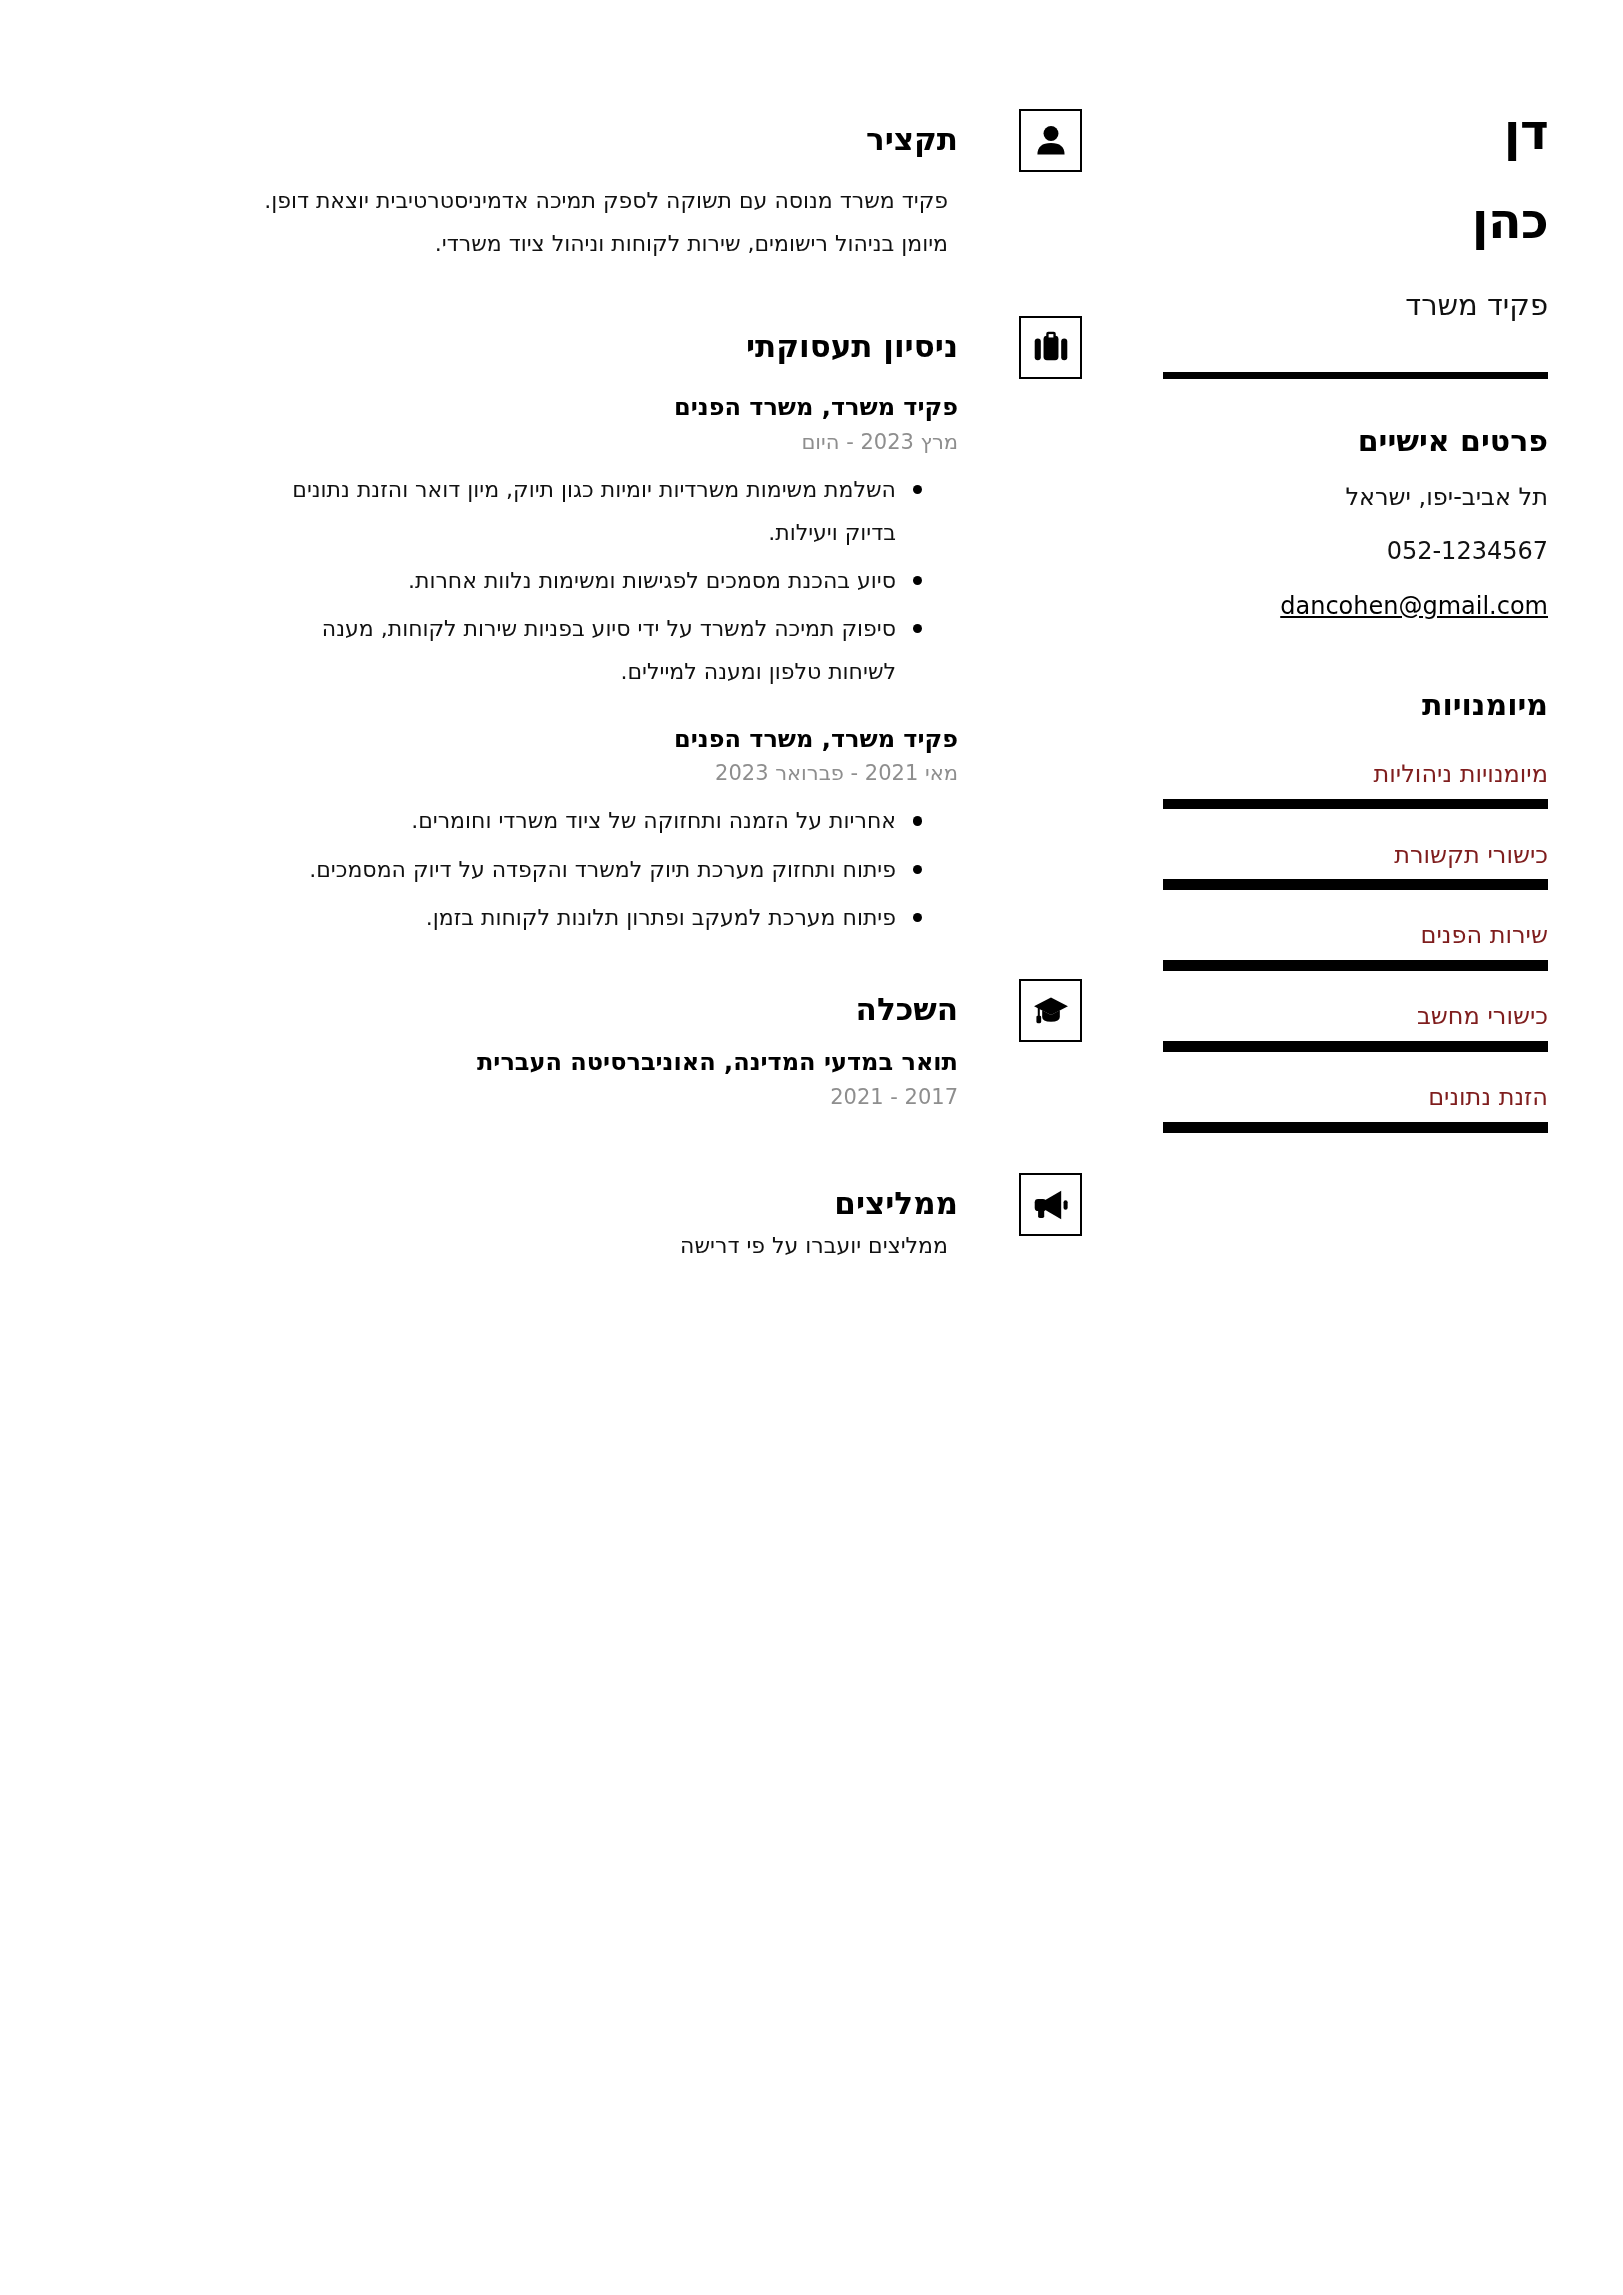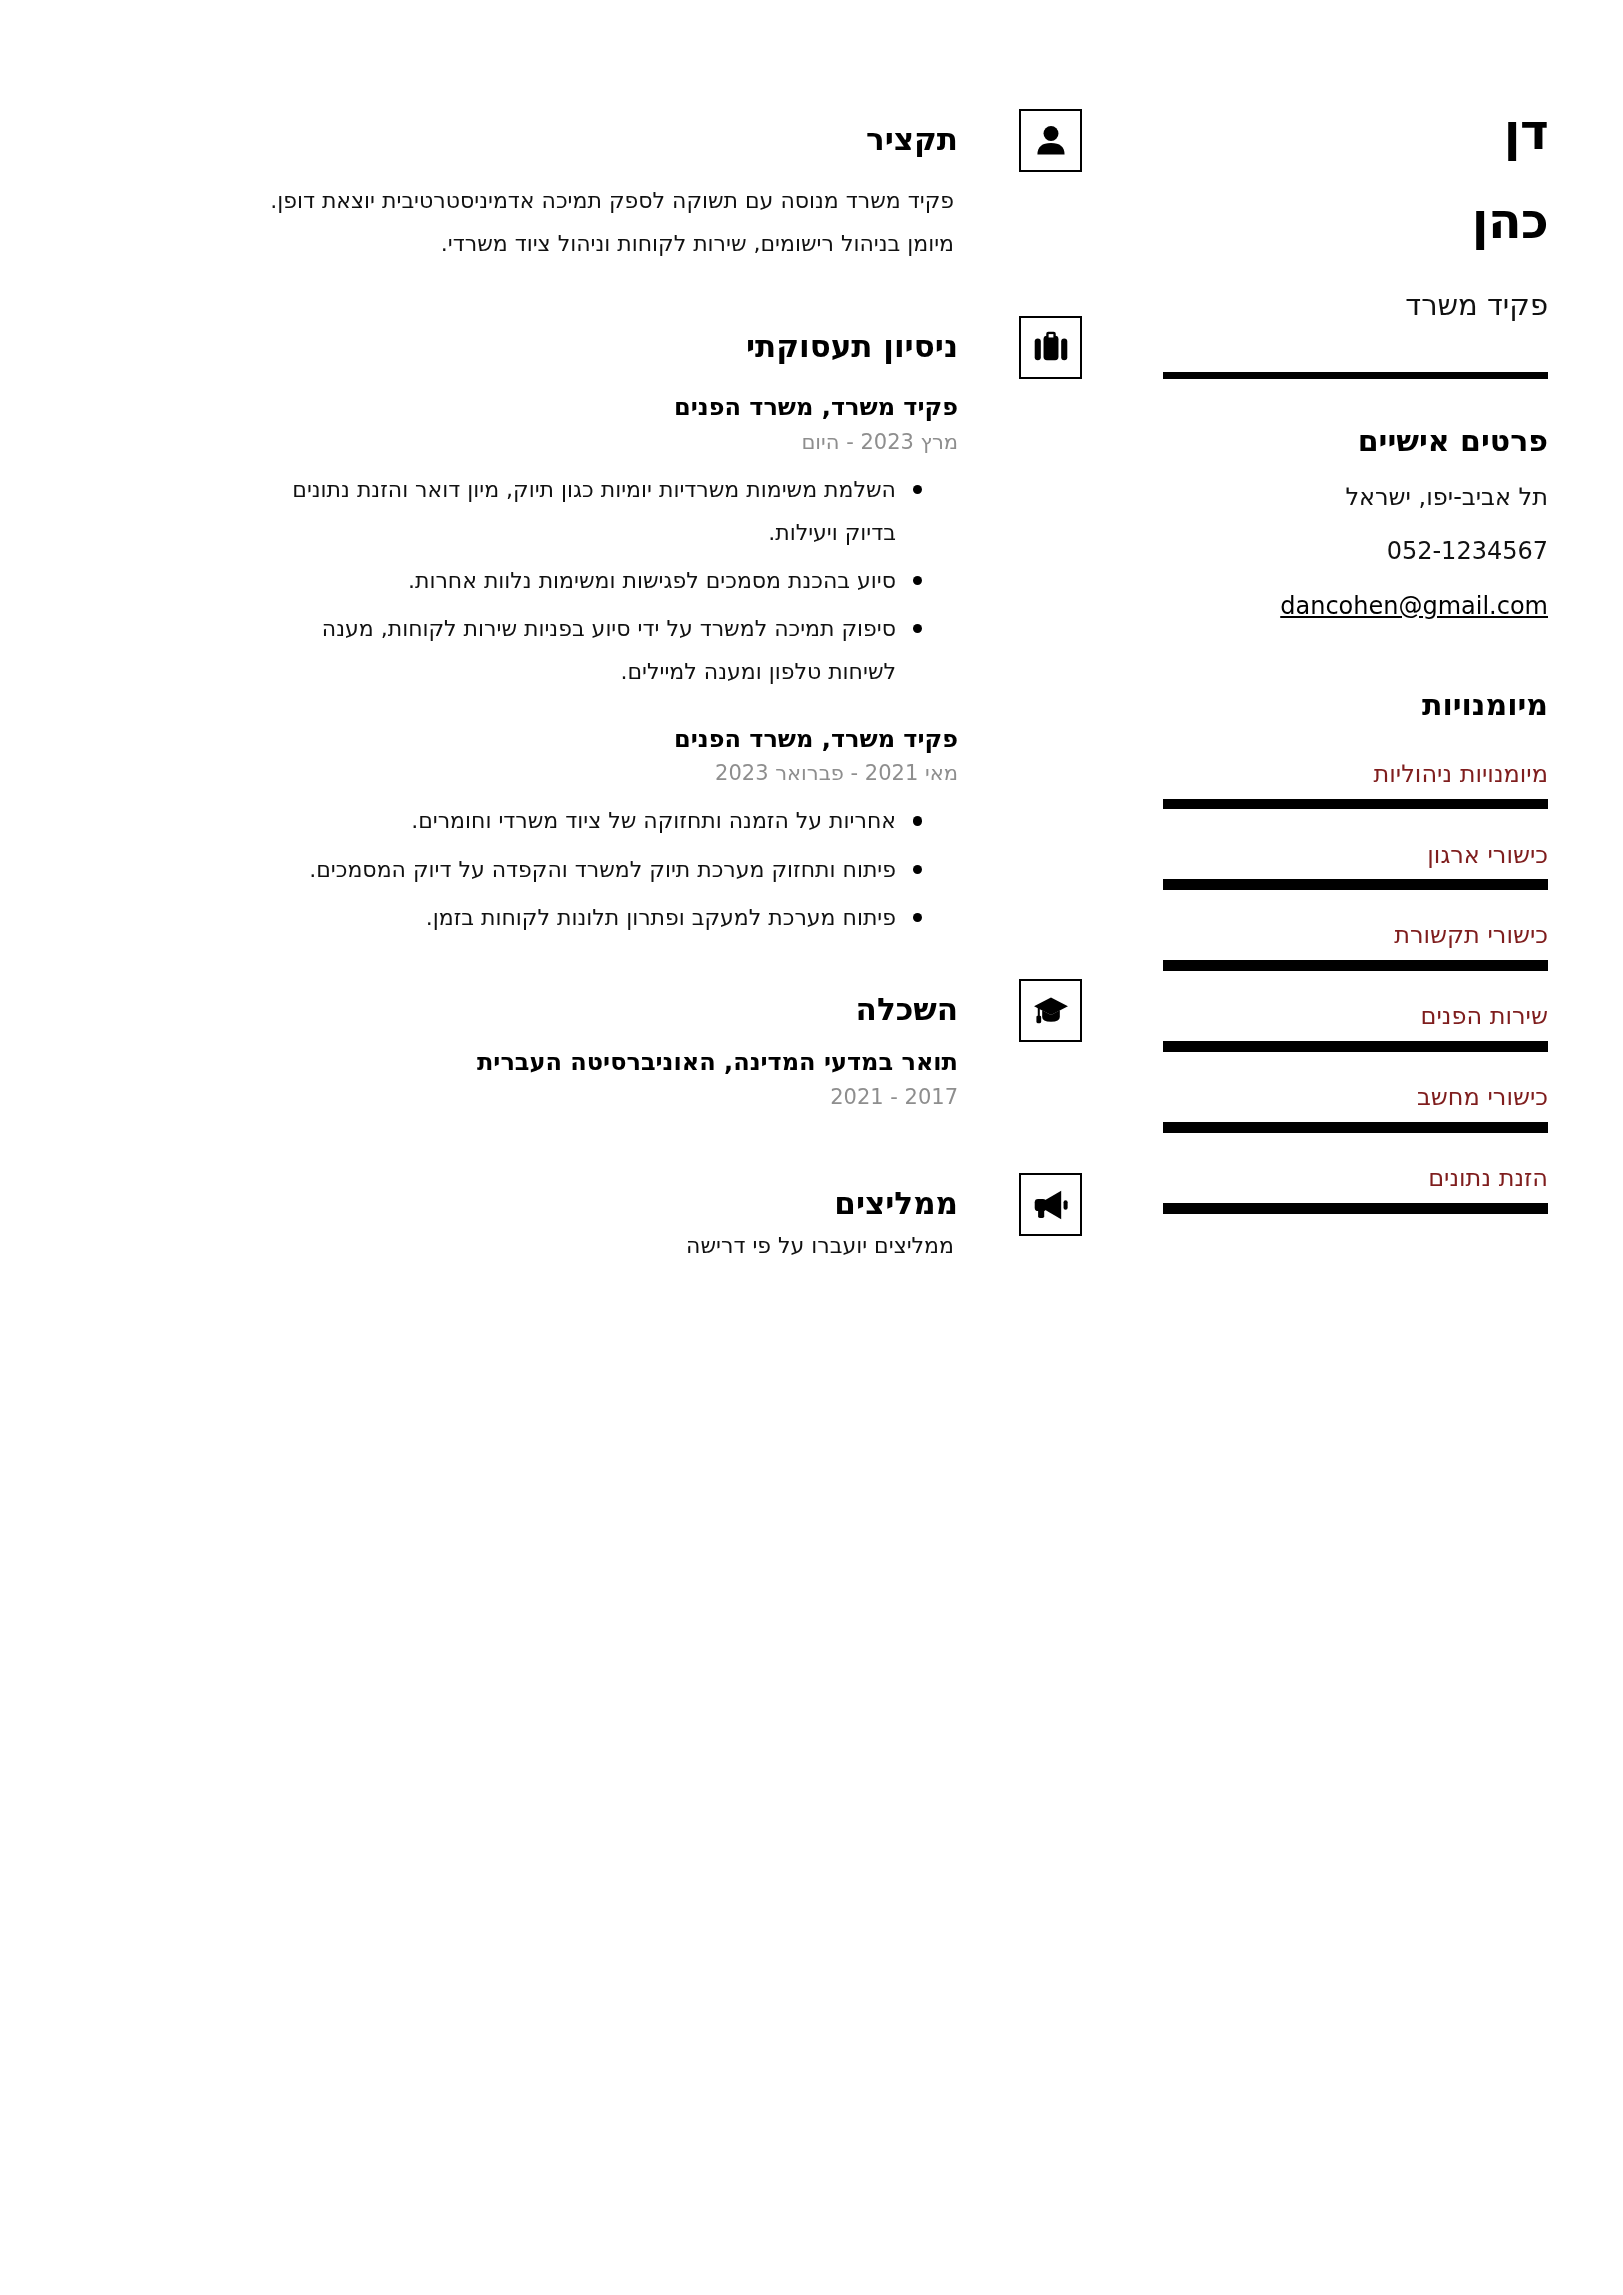--- a/index.html
+++ b/index.html
@@ -20,21 +20,21 @@
     border:2.6px solid #000;background:#fff;
     display:flex;align-items:center;justify-content:center;
   }
   .icon-box svg{width:38px;height:38px;}
   .section-title{
     font-size:31px;font-weight:600;color:#000;
     padding-top:10.5px;line-height:38px;text-align:right;
   }
   .body-text{
     font-size:22px;line-height:43px;color:#111;
-    white-space:pre-line;text-align:right;margin:4px;
+    white-space:pre-line;text-align:right;margin:10px;
   }
   .summary-text{margin-top:21px;}
   .job{text-align:right;}
   .job-title{font-size:24px;font-weight:700;color:#000;line-height:30px;}
   .job-dates,.edu-dates{font-size:21px;color:#8e8e8e;line-height:26px;margin-top:6.5px;}
   ul.bullets{list-style:none;margin:13px 0 0 0;padding:0;}
   ul.bullets li{
     position:relative;padding-right:62px;
     font-size:22px;line-height:43px;color:#111;
     white-space:pre-line;margin-bottom:5.2px;
@@ -160,26 +160,20 @@
 
     <div class="sidebar-heading heading-skills">מיומנויות</div>
     <div class="skills-list">
       <div class="skill">
         <div class="skill-label">מיומנויות ניהוליות</div>
         <div class="skill-bar">
             <div class="skill-bar-fill" style="width: 100%;"></div>
           </div>
       </div>
       <div class="skill">
-        <div class="skill-label">כישורי ארגון</div>
-        <div class="skill-bar">
-            <div class="skill-bar-fill" style="width: 100%;"></div>
-          </div>
-      </div>
-      <div class="skill">
         <div class="skill-label">כישורי תקשורת</div>
         <div class="skill-bar">
             <div class="skill-bar-fill" style="width: 100%;"></div>
           </div>
       </div>
       <div class="skill">
         <div class="skill-label">שירות הפנים</div>
         <div class="skill-bar">
             <div class="skill-bar-fill" style="width: 100%;"></div>
           </div>

